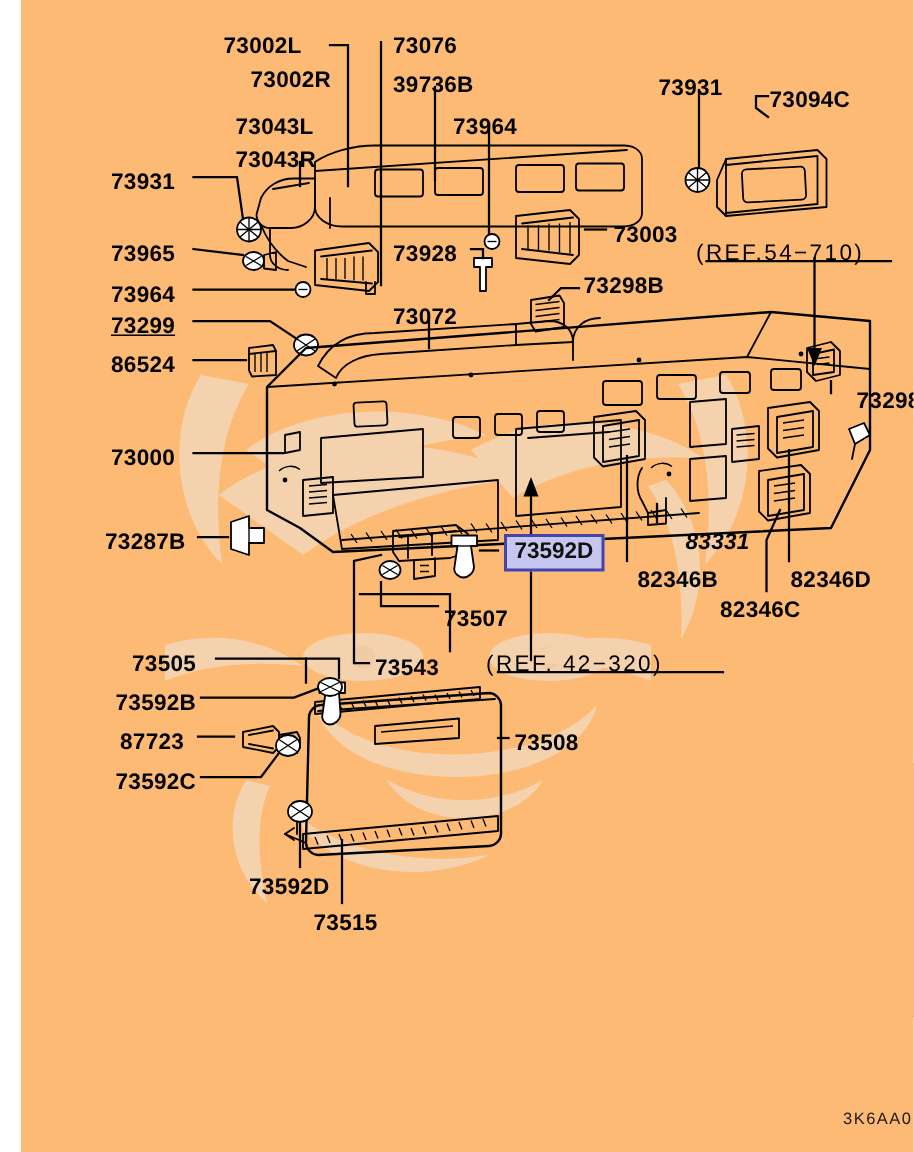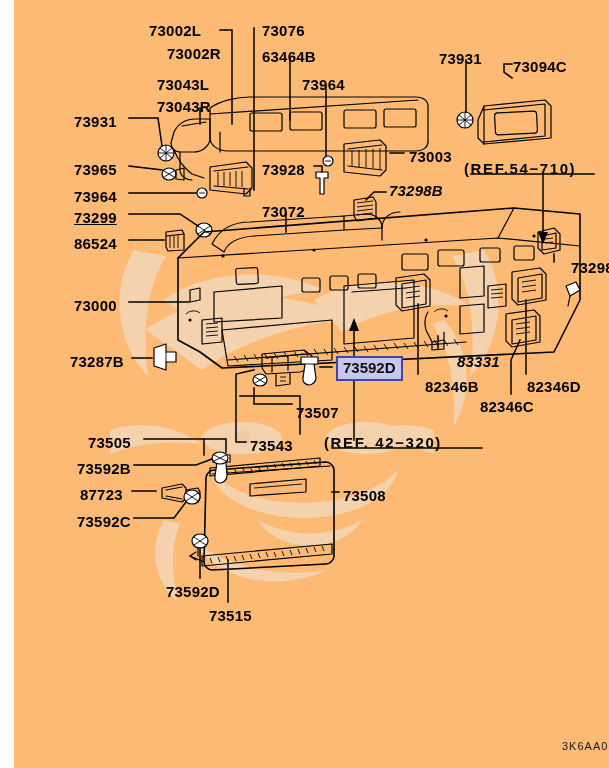--- a/index.html
+++ b/index.html
@@ -29,21 +29,21 @@
     font-weight: bold;
     color: #000000;
     letter-spacing: 0.2px;
     white-space: nowrap;
     line-height: 17px;
   }
   .lbl-ref {
     position: absolute;
     font-family: "Liberation Sans", sans-serif;
     font-size: 15px;
-    font-weight: bold;
+    font-weight: normal;
     color: #000000;
     letter-spacing: 1.6px;
     white-space: nowrap;
   }
   .highlight {
     position: absolute;
     font-family: "Liberation Sans", sans-serif;
     font-size: 15px;
     font-weight: bold;
     color: #111111;
@@ -438,29 +438,29 @@
     <div class="lbl" style="left:143px;  top:98px;">73043R</div>
     <div class="lbl" style="left:60px;   top:113px;">73931</div>
     <div class="lbl" style="left:60px;   top:161px;">73965</div>
     <div class="lbl" style="left:60px;   top:188px;">73964</div>
     <div class="lbl" style="left:60px;   top:209px;text-decoration:underline;">73299</div>
     <div class="lbl" style="left:60px;   top:235px;">86524</div>
     <div class="lbl" style="left:60px;   top:297px;">73000</div>
     <div class="lbl" style="left:56px;   top:353px;">73287B</div>
 
     <div class="lbl" style="left:248px;  top:22px;">73076</div>
-    <div class="lbl" style="left:248px;  top:48px;">63464B</div>
+    <div class="lbl" style="left:248px;  top:48px;">39736B</div>
     <div class="lbl" style="left:288px;  top:76px;">73964</div>
     <div class="lbl" style="left:248px;  top:161px;">73928</div>
     <div class="lbl" style="left:248px;  top:203px;">73072</div>
 
     <div class="lbl" style="left:425px;  top:50px;">73931</div>
     <div class="lbl" style="left:499px;  top:58px;">73094C</div>
     <div class="lbl" style="left:395px;  top:148px;text-align:right;">73003</div>
-    <div class="lbl" style="left:375px;  top:182px;font-style:italic;">73298B</div>
+    <div class="lbl" style="left:375px;  top:182px;">73298B</div>
     <div class="lbl" style="left:557px;  top:259px;">73298C</div>
 
     <div class="lbl" style="left:443px;  top:353px;font-style:italic;">83331</div>
     <div class="lbl" style="left:411px;  top:378px;">82346B</div>
     <div class="lbl" style="left:466px;  top:398px;">82346C</div>
     <div class="lbl" style="left:513px;  top:378px;">82346D</div>
 
     <div class="lbl" style="left:282px;  top:404px;">73507</div>
     <div class="lbl" style="left:236px;  top:437px;">73543</div>
 

